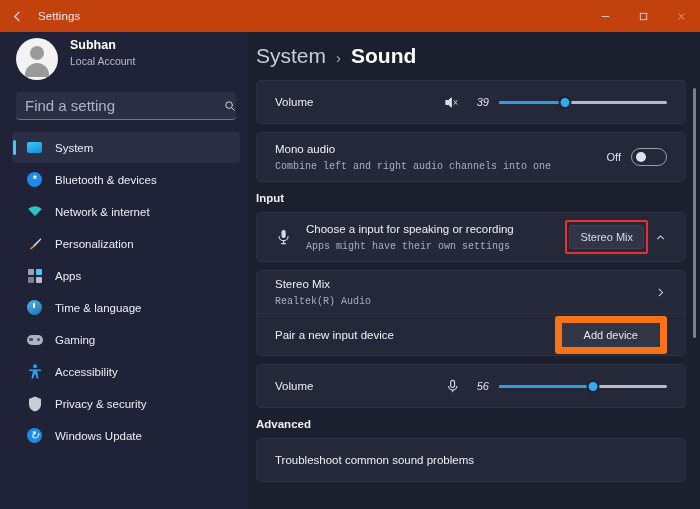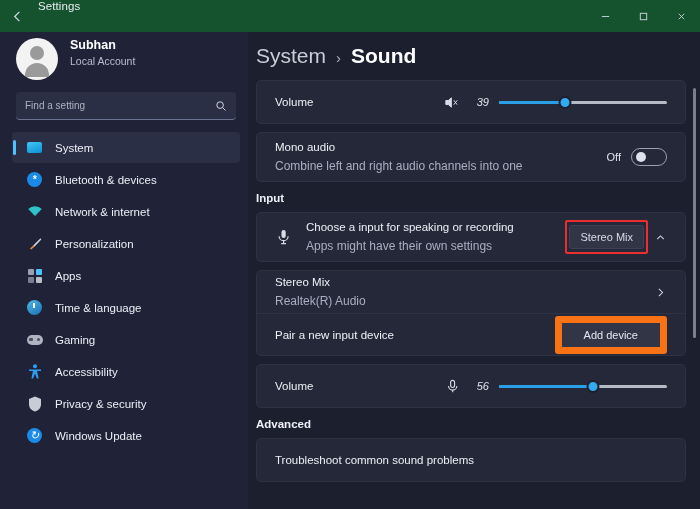--- a/index.html
+++ b/index.html
@@ -20,21 +20,22 @@
     display: flex;
     flex-direction: column;
     background: #202338;
   }
 
   
   .titlebar {
     height: 32px;
     flex: 0 0 32px;
     display: flex;
-    background: #14532d;
+    align-items: center;
+    background: #c2410c;
     position: relative;
     z-index: 5;
   }
   .back-btn {
     width: 34px; height: 32px;
     display: flex; align-items: center; justify-content: center;
     color: #d7dae6;
   }
   .back-btn svg { display:block; }
   .tb-title {
@@ -118,21 +119,21 @@
     align-items: center;
     padding: 0 9px;
   }
   .searchbox input {
     flex: 1 1 auto;
     background: transparent;
     border: 0;
     outline: 0;
     color: #dfe2ec;
     font-family: inherit;
-    font-size: 10px;
+    font-size: 15px;
   }
   .searchbox input::placeholder { color: #aeb3c2; }
   .search-ico { color:#d3d7e2; display:flex; }
 
   .navlist { padding-left: 4px; }
 
   .navitem {
     position: relative;
     display: flex;
     align-items: center;
@@ -214,21 +215,21 @@
     margin: 0 0 8px 8px;
     padding: 0 18px;
     display: flex;
     align-items: center;
     min-height: 44px;
   }
   .card.tall { min-height: 50px; }
 
   .row-left { display:flex; align-items:center; gap:14px; min-width:0; }
   .row-title { font-size:11.5px; color:#eef0f6; }
-  .row-sub   { font-size:12px; color:#a9aec0; margin-top:6px; }
+  .row-sub   { font-size:10px; color:#a9aec0; margin-top:6px;font-family:Liberation Mono, monospace; }
   .spacer { flex:1 1 auto; }
 
   
   .slider-wrap { display:flex; align-items:center; gap:10px; }
   .vol-ico { color:#d9dce6; display:flex; width:17px; justify-content:center;}
   .vol-num { font-size:11px; color:#e2e5ee; width:18px; text-align:right;font-style:italic; }
   .slider {
     position: relative;
     width: 168px;
     height: 16px;

